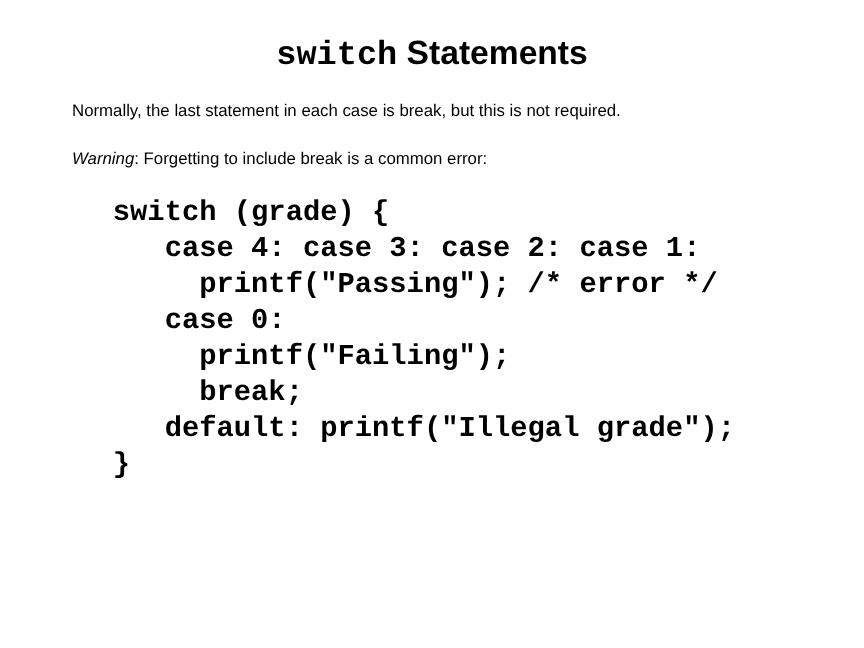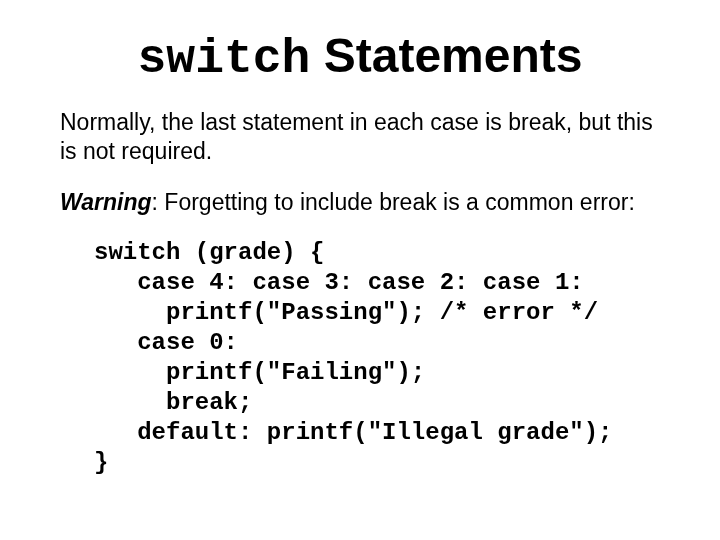--- a/index.html
+++ b/index.html
@@ -6,36 +6,36 @@
     body {
       width: 720px;
       height: 540px;
       background: #ffffff;
       font-family: Arial, Helvetica, sans-serif;
       color: #000;
       padding: 28px 60px 20px 60px;
     }
     .title {
       text-align: center;
-      font-size: 48px;
+      font-size: 28px;
       font-weight: bold;
       margin-bottom: 22px;
     }
     .title .mono {
       font-family: "Courier New", Courier, monospace;
       font-weight: bold;
     }
     .para {
-      font-size: 23px;
+      font-size: 14px;
       line-height: 1.25;
       margin-bottom: 22px;
     }
     .warning-label {
       font-style: italic;
-      font-weight: bold;
+      font-weight: normal;
     }
     .code {
       font-family: "Courier New", Courier, monospace;
       font-size: 24px;
       font-weight: bold;
       white-space: pre;
       line-height: 1.25;
       margin-left: 34px;
       margin-top: 6px;
     }

